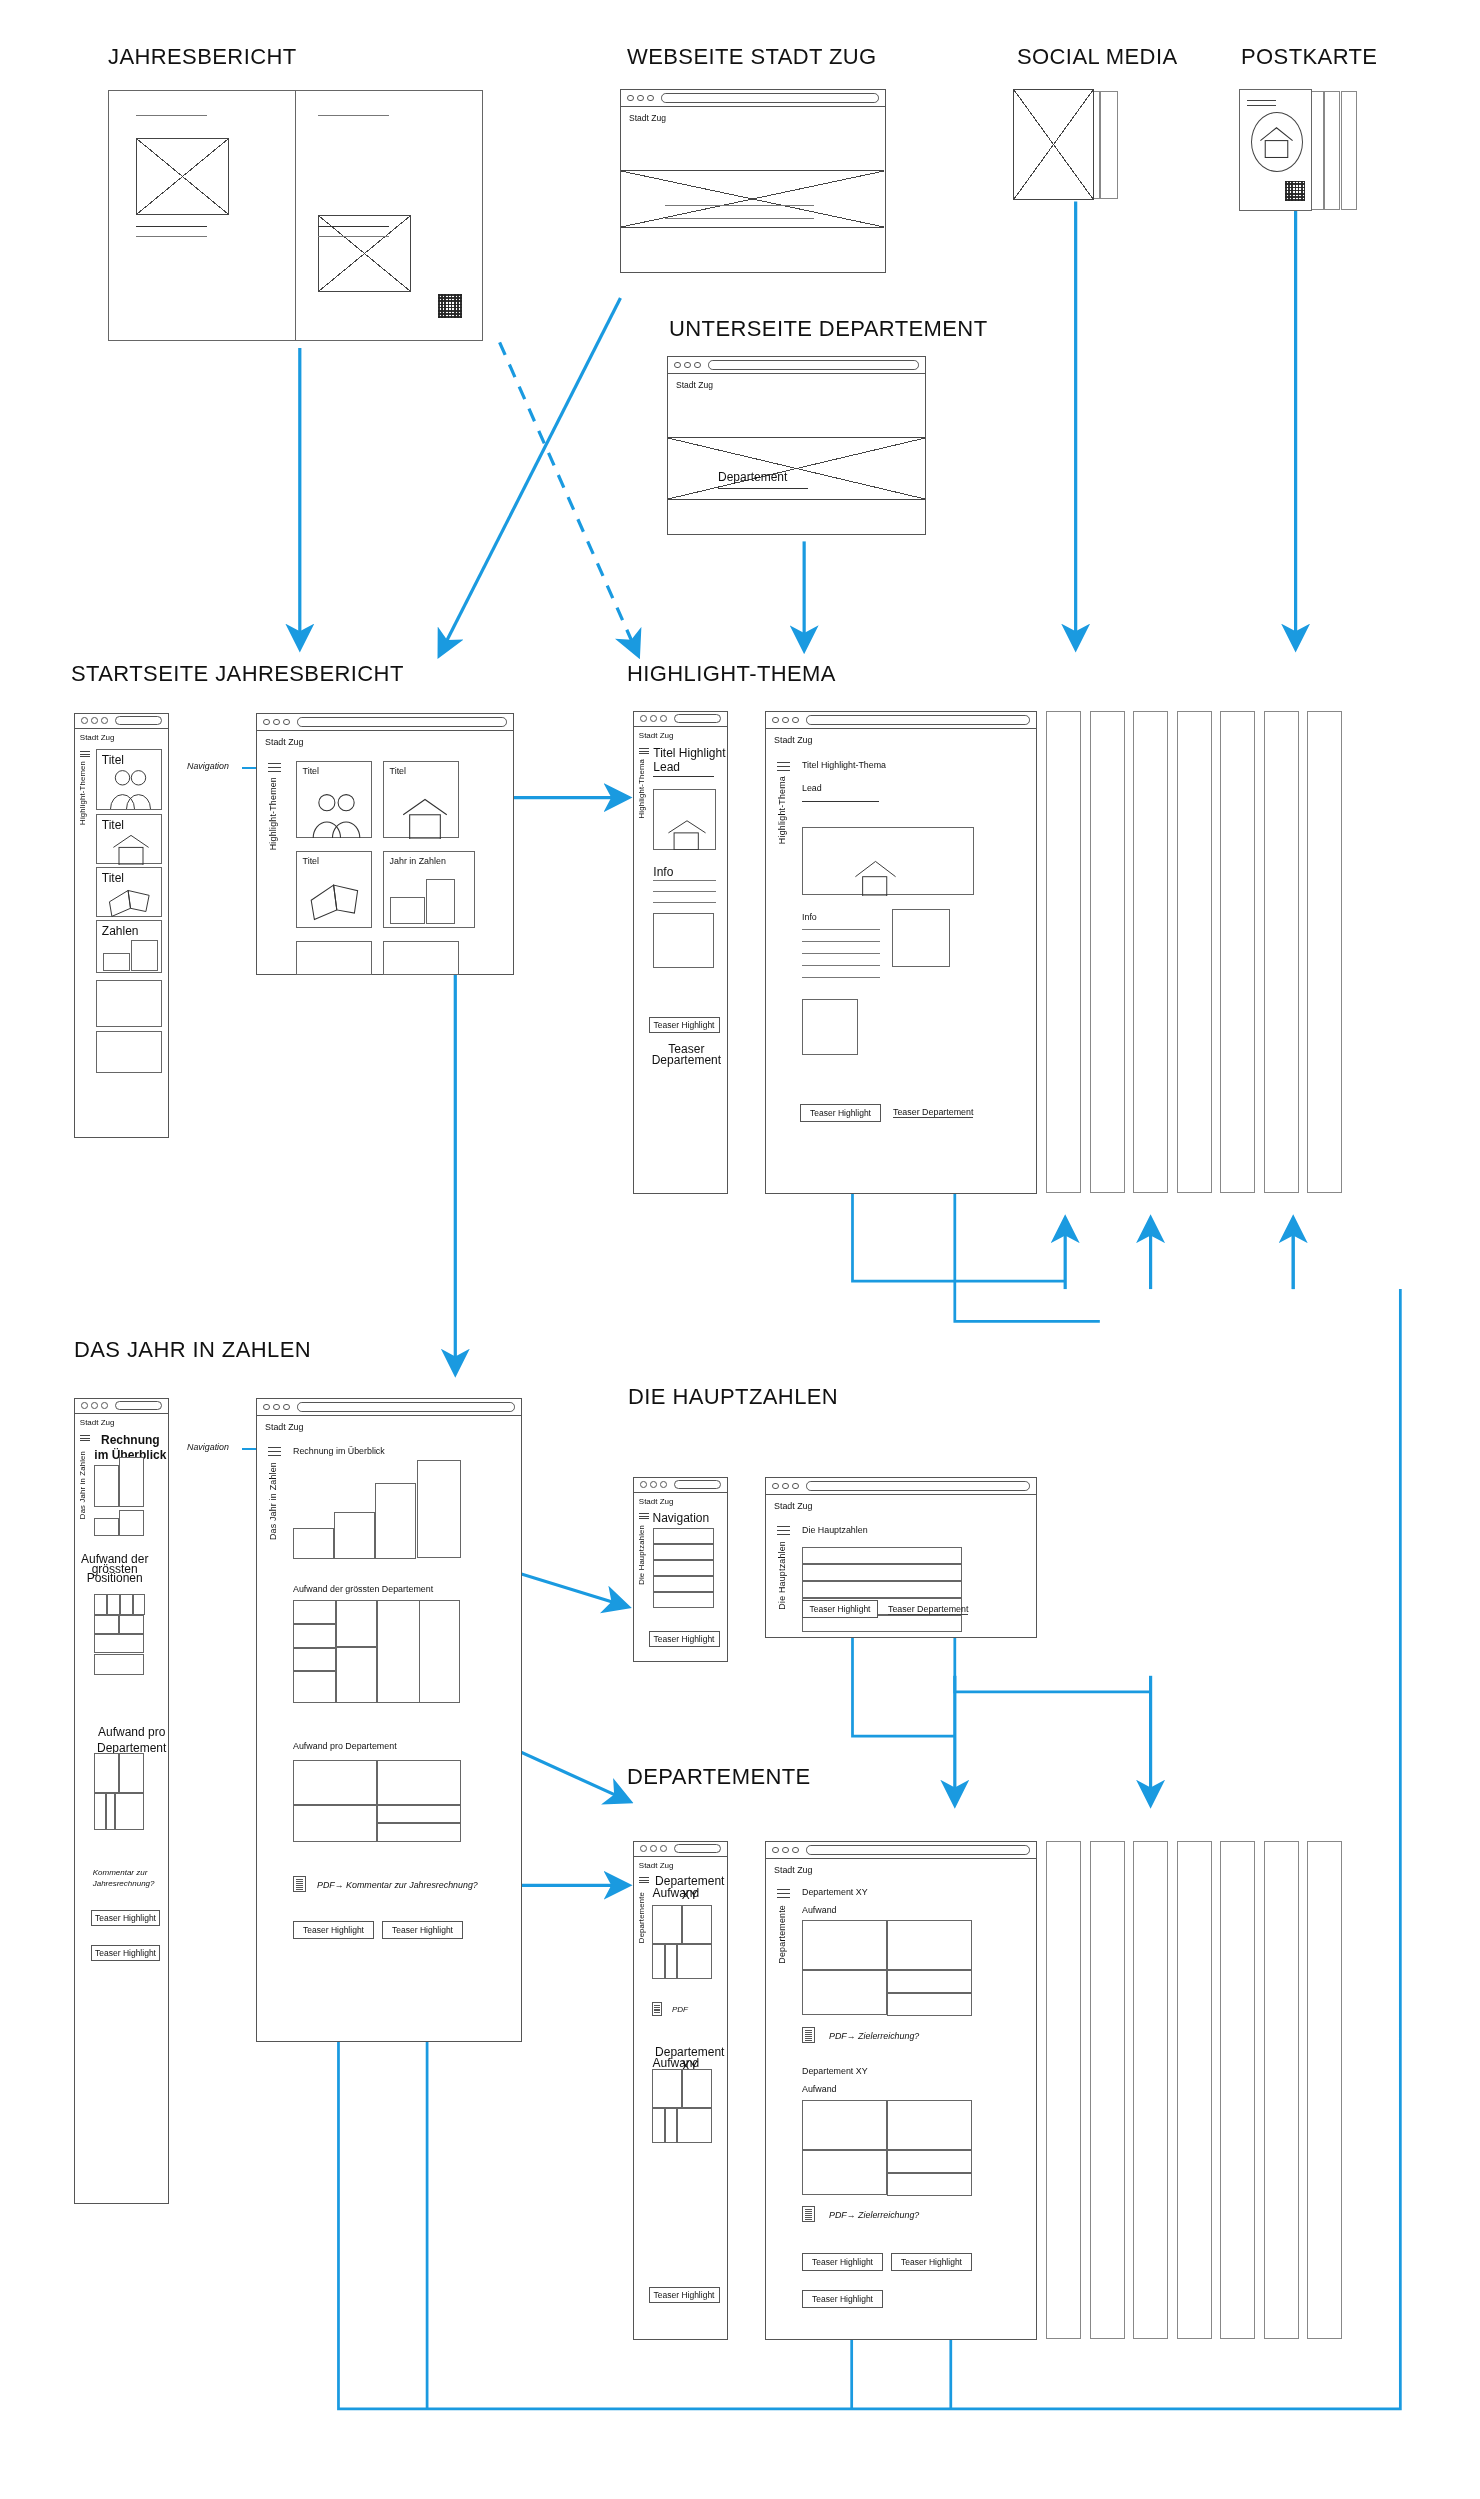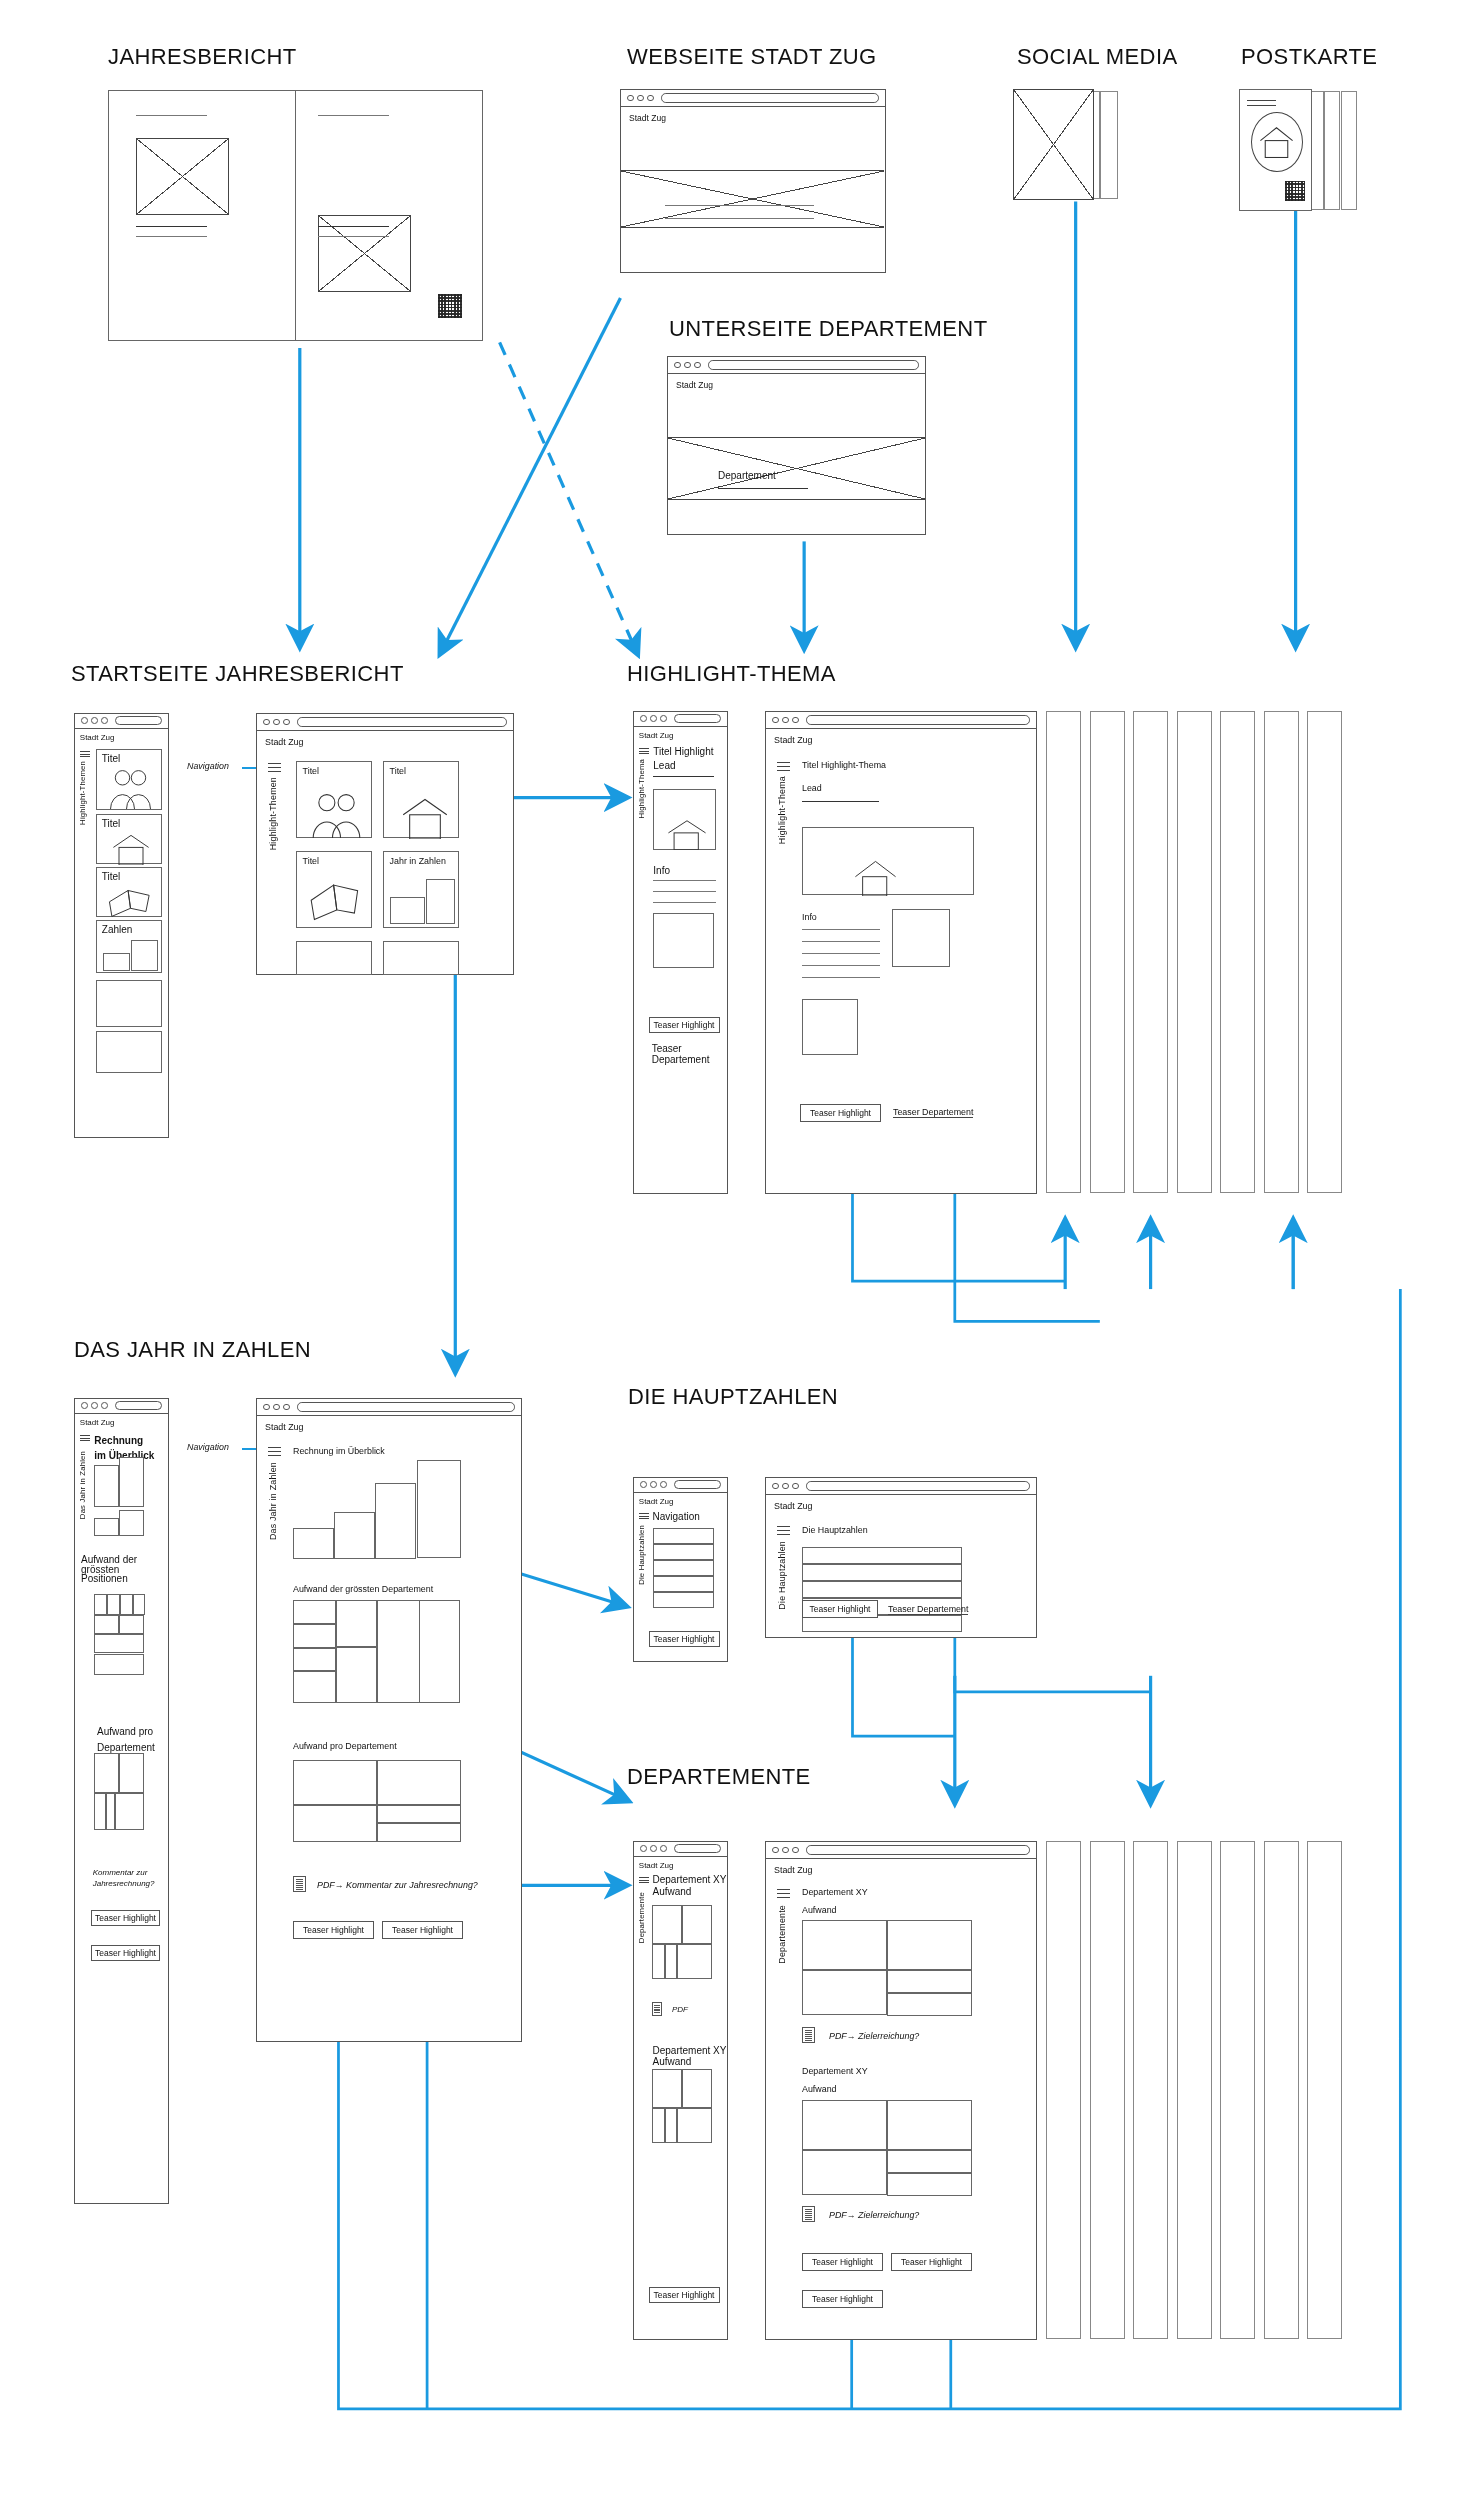--- a/index.html
+++ b/index.html
@@ -20,21 +20,21 @@
   .burger b{display:block;height:1.2px;background:#444;width:100%;}
   .vlabel{writing-mode:vertical-rl;transform:rotate(180deg);font-size:8.9px;white-space:nowrap;color:#111;letter-spacing:0.2px;}
   .box{border:1.1px solid #666;box-sizing:border-box;background:#fff;}
   .xbox{border:1px solid #444;box-sizing:border-box;position:relative;background:#fff;}
   .xbox:before,.xbox:after{content:"";position:absolute;left:0;top:0;width:100%;height:100%;}
   .xbox:before{background:linear-gradient(to top right,transparent calc(50% - 0.5px),#444 calc(50% - 0.5px),#444 calc(50% + 0.5px),transparent calc(50% + 0.5px));}
   .xbox:after{background:linear-gradient(to bottom right,transparent calc(50% - 0.5px),#444 calc(50% - 0.5px),#444 calc(50% + 0.5px),transparent calc(50% + 0.5px));}
   .rule{height:1.2px;background:#777;}
   .rule.dark{background:#333;height:1.1px;}
   .txt{font-size:8.9px;color:#111;}
-  .txt.s{font-size:10px;}
+  .txt.s{font-size:12px;text-align:center;}
   .teaser{border:1px solid #555;box-sizing:border-box;display:flex;align-items:center;justify-content:center;font-size:8.5px;background:#fff;color:#111;}
   .ital{font-style:italic;font-size:8.9px;color:#111;white-space:nowrap;}
   .ital.s{font-size:8px;}
   .pdfico{width:13px;height:16px;border:1px solid #555;box-sizing:border-box;display:flex;flex-direction:column;justify-content:center;gap:1.3px;padding:1.6px;}
   .pdfico b{display:block;height:0.9px;background:#555;width:100%;}
   
   .stackpage{border:0.8px solid #888;border-top:0.8px solid #888;box-sizing:border-box;background:#fff;}
   
   .qr{background-image:
       repeating-linear-gradient(90deg,#111 0 1.6px,transparent 1.6px 3.2px),
@@ -258,21 +258,21 @@
         <rect x="12" y="22" width="38" height="30" fill="none" stroke="#333" stroke-width="1.3"></rect>
       </svg>
     </div>
     <div class="abs box" style="left:39px;top:137px;width:76px;height:77px;">
       <div class="abs txt" style="left:5.6px;top:4px;">Titel</div>
       <svg class="abs" style="left:11.3px;top:24px;" width="56" height="47" viewBox="0 0 70 58">
         <path d="M4 30 L32 11 L36 42 L8 54 Z" fill="none" stroke="#333" stroke-width="1.3"></path>
         <path d="M36 42 L32 11 L62 18 L58 46 Z" fill="none" stroke="#333" stroke-width="1.3"></path>
       </svg>
     </div>
-    <div class="abs box" style="left:126px;top:137px;width:76px;height:77px;">
+    <div class="abs box" style="left:126px;top:137px;width:92px;height:77px;">
       <div class="abs txt" style="left:5.6px;top:4px;">Jahr in Zahlen</div>
       <div class="abs box" style="left:6.4px;top:45px;width:35px;height:27px;"></div>
       <div class="abs box" style="left:42px;top:27px;width:29px;height:45px;"></div>
     </div>
     <div class="abs box" style="left:39px;top:227px;width:76px;height:34px;"></div>
     <div class="abs box" style="left:126px;top:227px;width:76px;height:34px;"></div>
   </div>
 
   <div class="abs sec-title" style="left:627px;top:661px;">HIGHLIGHT-THEMA</div>
 

